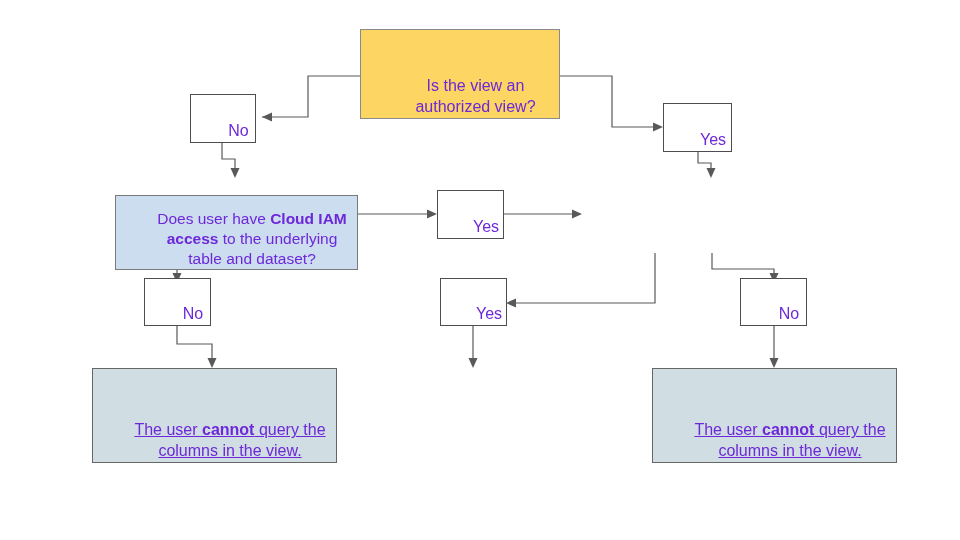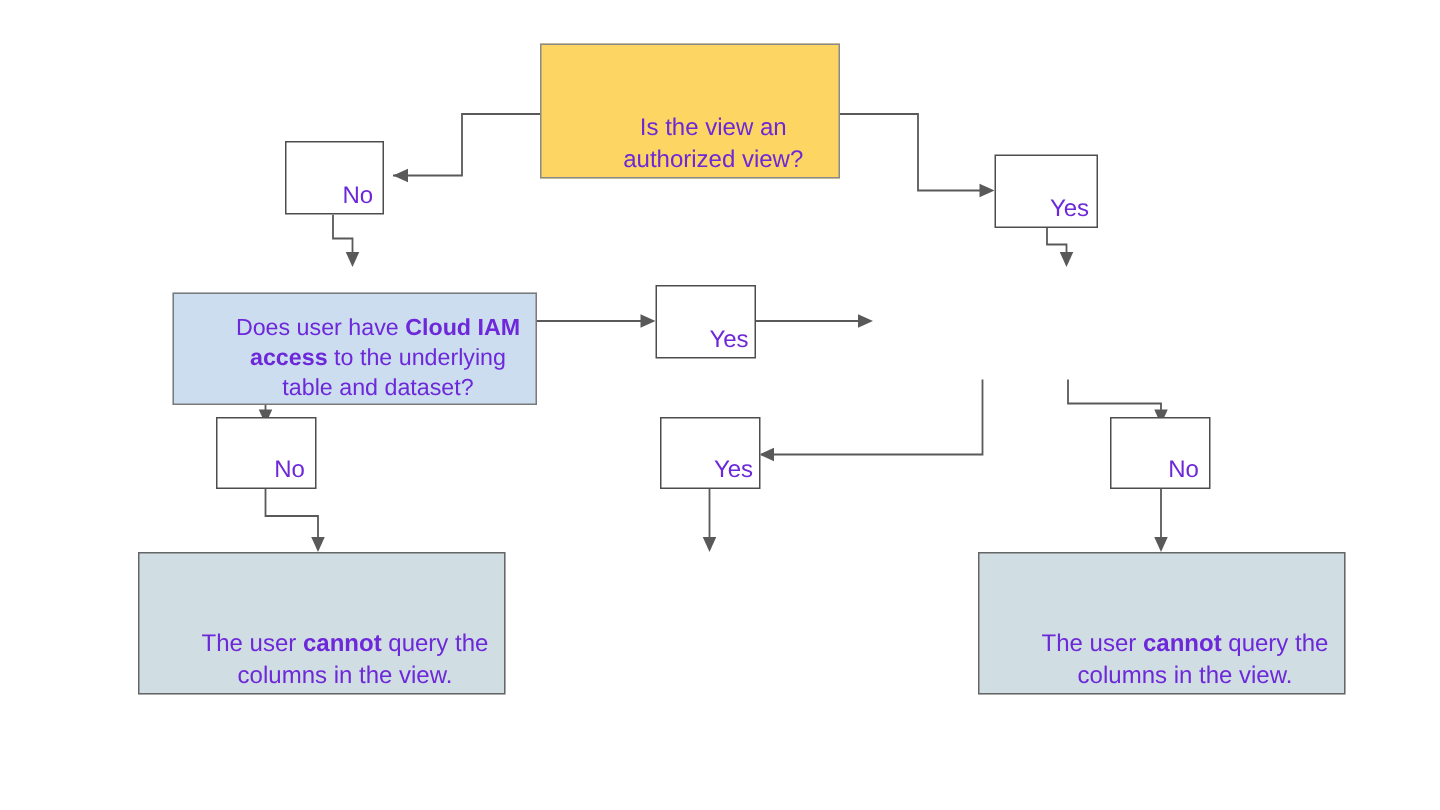--- a/index.html
+++ b/index.html
@@ -43,20 +43,21 @@
   }
   .label {
     background: #ffffff;
     border: 1px solid #4d4d4d;
     font-size: 16px;
   }
   .terminal-gray {
     background: #d0dde2;
     border: 1.5px solid #666666;
     font-size: 16px;
+    text-decoration: underline;
   }
   .terminal-green {
     background: #d9e7d0;
     border: 1.5px solid #666666;
     font-size: 16px;
   }
 
   #wires {
     position: absolute;
     left: 0; top: 0;

